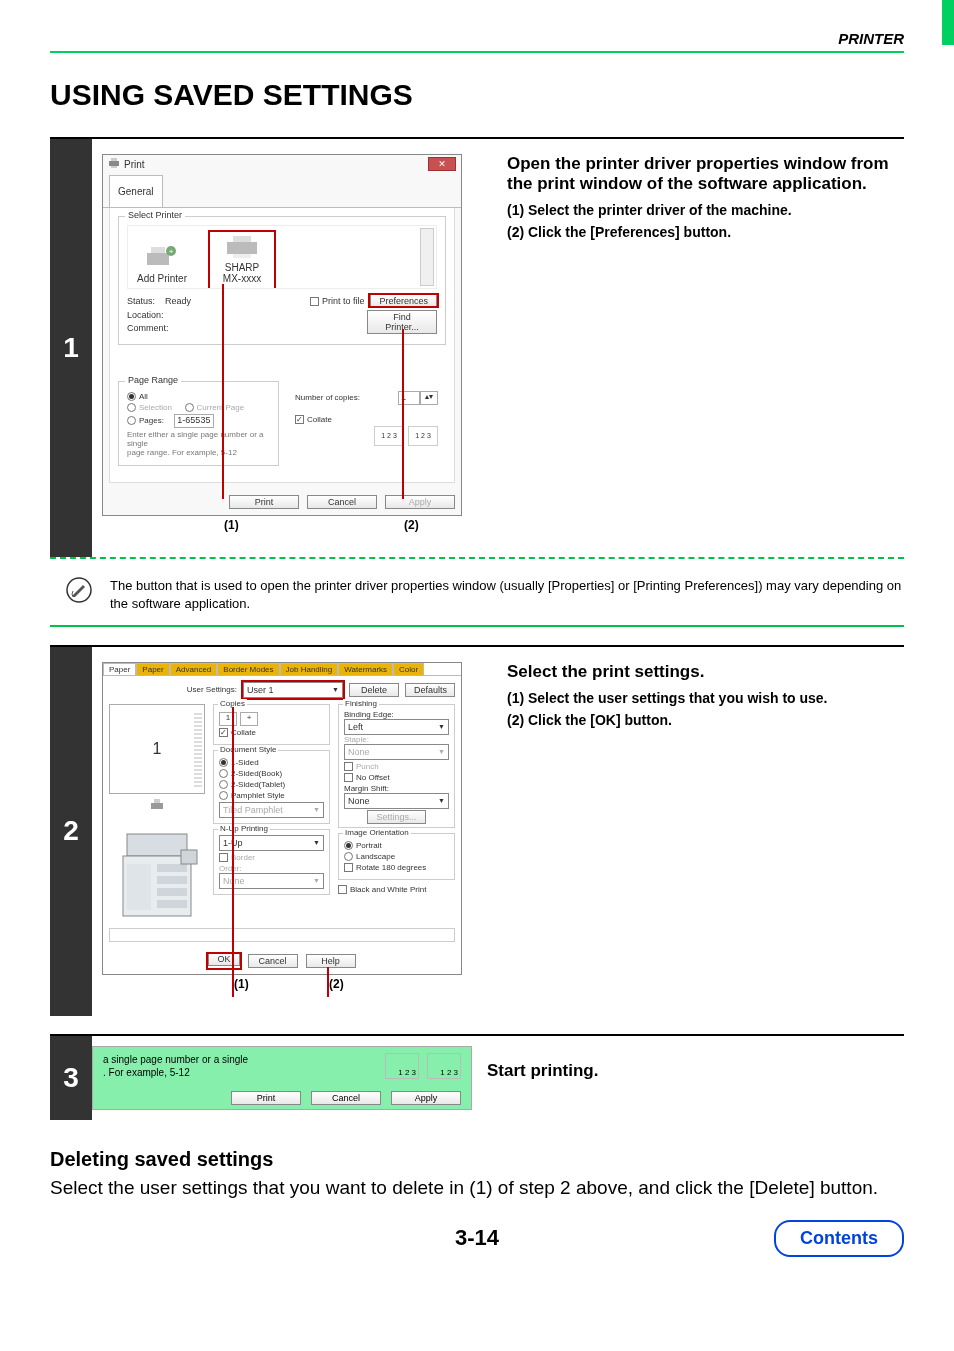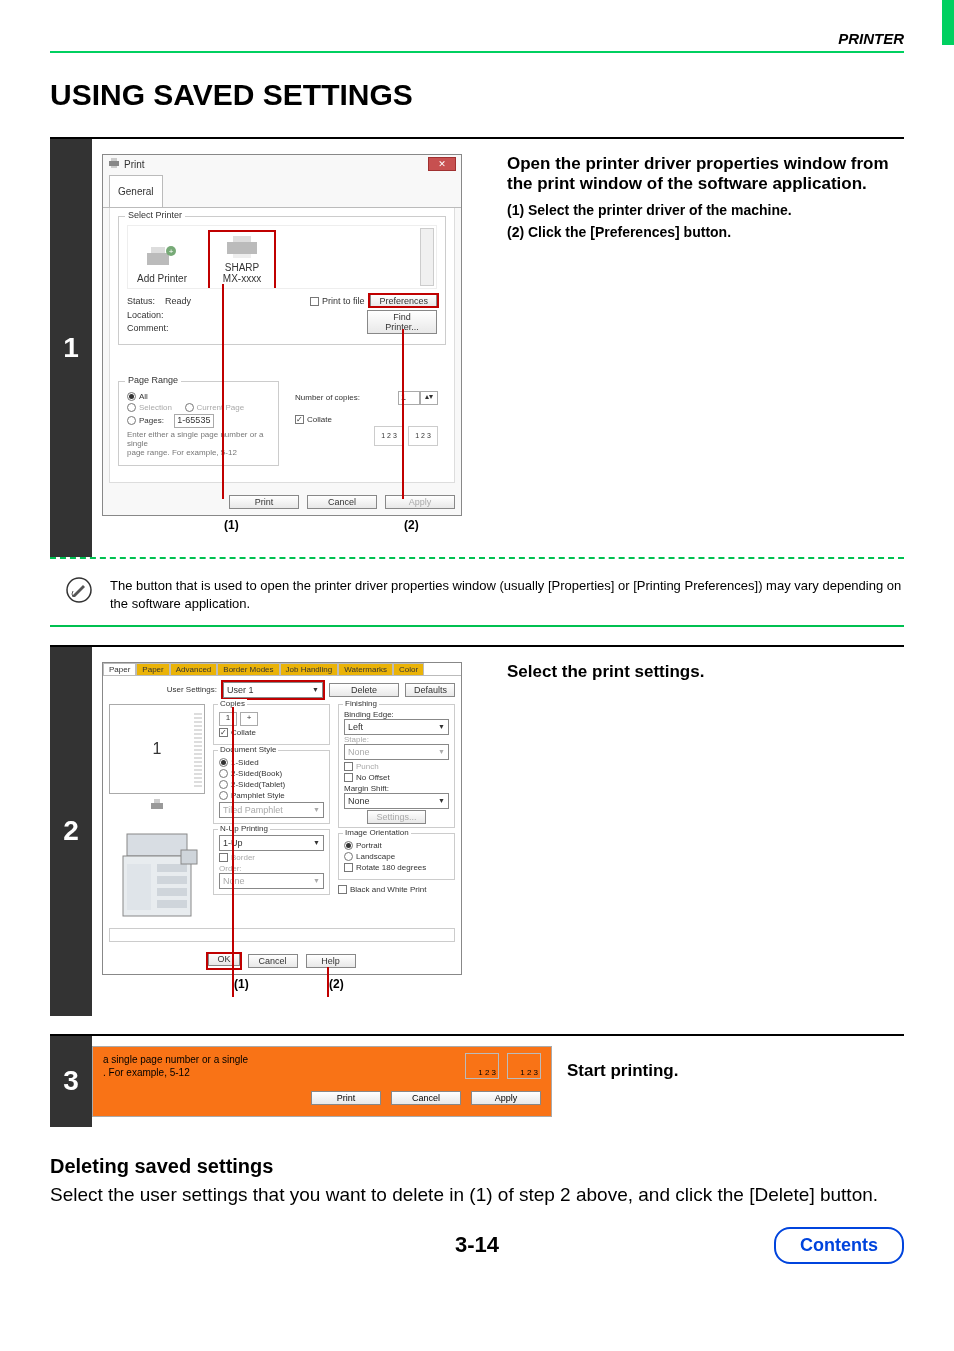--- a/index.html
+++ b/index.html
@@ -276,24 +276,24 @@
   }
   .d2-col { flex:1; }
   .grp { border:1px solid #ccc; padding:5px; margin-bottom:5px; position:relative; }
   .grp .lg { position:absolute; top:-6px; left:4px; background:#fff; padding:0 2px; font-size:8px; }
   .grp-row { display:flex; align-items:center; gap:3px; font-size:8px; margin:2px 0; }
   .spin { border:1px solid #aaa; width:18px; height:14px; font-size:8px; text-align:center; }
   .d2-lbl { font-size:8px; }
   .d2-footer { display:flex; justify-content:center; gap:8px; padding:6px; }
   .d2-ruler { border:1px solid #ccc; height:14px; margin-top:4px; }
   .step3-left {
-    width:460px; flex-shrink:0;
+    width:380px; flex-shrink:0;
     border:1px solid #aaa;
-    background:#f97316;
-    padding:6px 10px 11px 10px;
+    background:#86efac;
+    padding:6px 10px 4px 10px;
     position:relative;
   }
   .s3-top { display:flex; justify-content:space-between; align-items:flex-start; }
   .s3-text { font-size:10px; line-height:1.3; }
   .s3-collate { display:flex; gap:8px; }
   .s3-collate .ci { border:1px solid #bbb; width:34px; height:26px; font-size:8px; display:flex; align-items:flex-end; justify-content:flex-end; padding:1px 2px; }
   .s3-btns { display:flex; justify-content:flex-end; gap:10px; margin-top:12px; }
 
   .subsection-title {
     font-size: 20px;
@@ -509,21 +509,21 @@
           <div class="d2-body">
             <div class="d2-row1" style="justify-content:flex-end;">
               <span class="d2-lbl">User Settings:</span>
               <span style="position:relative; display:inline-block;">
                 <span class="select-box" style="width:100px;">
                     <span>User 1</span>
                     <span class="arr">▼</span>
                   </span>
                 <span class="highlight-box" style="left:-2px;top:-2px;right:-2px;bottom:-2px;"></span>
               </span>
-              <span class="btn" style="width:70px;text-align:center;">Delete</span>
+              <span class="btn" style="width:50px;text-align:center;">Delete</span>
               <span class="btn" style="width:50px;text-align:center;">Defaults</span>
             </div>
             <div class="d2-main">
               <div class="d2-preview">
                 <div class="d2-preview-paper">
                     <span>1</span>
                   </div>
                 <div style="text-align:center; margin-top:4px;">
                   <svg width="14" height="14" viewBox="0 0 14 14">
                       <rect x="1" y="5" width="12" height="6" fill="#999"></rect>
@@ -660,20 +660,24 @@
         <div class="red-line-down" style="left:235px; top:320px; height:30px;"></div>
 
         <div class="callout-bar">
           <span class="callout" style="left:132px;">(1)</span>
           <span class="callout" style="left:227px;">(2)</span>
         </div>
 
       </div>
       <div class="step-right">
         <h3>Select the print settings.</h3>
+        <ol>
+          <li>(1)  Select the user settings that you wish to use.</li>
+          <li>(2)  Click the [OK] button.</li>
+        </ol>
       </div>
     </div>
   </div>
 
   <div style="height:18px;"></div>
 
   <div class="step-block">
     <div class="step-num">3</div>
     <div class="step-body" style="padding:10px 0;">
       <div class="step3-left">

